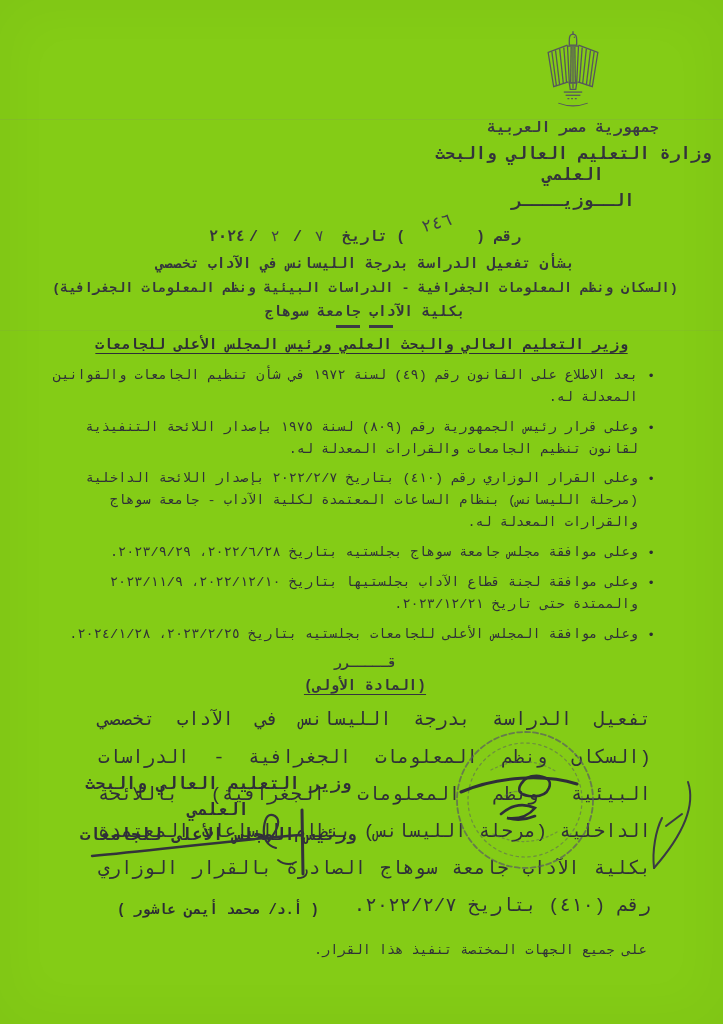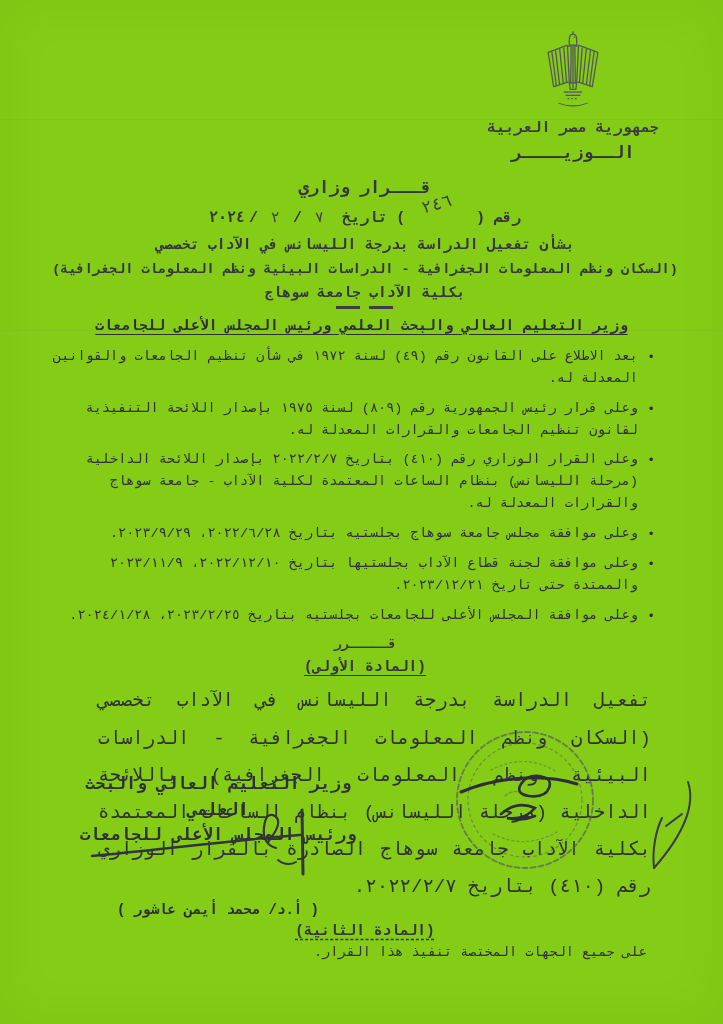--- a/index.html
+++ b/index.html
@@ -108,25 +108,25 @@
 
         <path d="M46,60 h8 l-1,7 h-6 z"></path>
         <line x1="50" y1="61" x2="50" y2="66"></line>
         <path d="M40,70 h20"></path>
         <path d="M42,73.5 h16"></path>
         <path d="M44,77 h12" stroke-dasharray="2 2"></path>
         <path d="M34,82 q16,6 32,0" stroke-width="1.1"></path>
       </svg>
     </div>
     <div class="lh-republic">جمهورية مصر العربية</div>
+    <div class="lh-ministry">وزارة التعليم العالي والبحث العلمي</div>
     <div class="lh-minister">الــوزيــــر</div>
   </div>
 
   <div class="title-block">
-    <div class="decree-type">قـــرار وزاري</div>
     <div class="number-line">
       <span>رقم (</span><span class="hw hw-246">٢٤٦</span><span>) تاريخ</span>
       <span class="hw hw-digit">٧</span><span class="slash">/</span><span class="hw hw-digit">٢</span><span class="slash">/</span><span>٢٠٢٤</span>
     </div>
     <div class="subject1">بشأن تفعيل الدراسة بدرجة الليسانس في الآداب تخصصي</div>
     <div class="subject2">(السكان ونظم المعلومات الجغرافية - الدراسات البيئية ونظم المعلومات الجغرافية)</div>
     <div class="subject3">بكلية الآداب جامعة سوهاج</div>
     <div class="sep"></div>
   </div>
 
@@ -140,21 +140,20 @@
         <li><span class="b-dot"></span><span class="b-text">وعلى موافقة لجنة قطاع الآداب بجلستيها بتاريخ ٢٠٢٢/١٢/١٠، ٢٠٢٣/١١/٩ والممتدة حتى تاريخ ٢٠٢٣/١٢/٢١.</span></li>
         <li><span class="b-dot"></span><span class="b-text">وعلى موافقة المجلس الأعلى للجامعات بجلستيه بتاريخ ٢٠٢٣/٢/٢٥، ٢٠٢٤/١/٢٨.</span></li>
       </ul>
   </div>
 
   <div class="decision">
     <div class="decided">قـــــرر</div>
     <div class="article-title">(المادة الأولى)</div>
     <p class="article1-body">تفعيل الدراسة بدرجة الليسانس في الآداب تخصصي (السكان ونظم المعلومات الجغرافية - الدراسات البيئية ونظم المعلومات الجغرافية) باللائحة الداخلية (مرحلة الليسانس) بنظام الساعات المعتمدة بكلية الآداب جامعة سوهاج الصادرة بالقرار الوزاري رقم (٤١٠) بتاريخ ٢٠٢٢/٢/٧.</p>
     <div class="article2">
-      <div class="article-title dashed">(المادة الثانية)</div>
       <div class="article2-body">على جميع الجهات المختصة تنفيذ هذا القرار.</div>
     </div>
   </div>
 
   <div class="stamp">
     <svg width="168" height="172" viewBox="0 0 168 172" fill="none" stroke-linecap="round">
       <circle cx="82" cy="82" r="68" stroke="#5a5a64" stroke-width="1.8" stroke-dasharray="5 3" opacity="0.7"></circle>
       <circle cx="82" cy="82" r="57" stroke="#5a5a64" stroke-width="1.2" stroke-dasharray="2.5 3.5" opacity="0.55"></circle>
       <path d="M48,52 q34,-18 66,2" stroke="#5a5a64" stroke-width="1.2" stroke-dasharray="2 3" opacity="0.5"></path>
       <path d="M50,116 q32,16 64,-2" stroke="#5a5a64" stroke-width="1.2" stroke-dasharray="2 3" opacity="0.5"></path>

